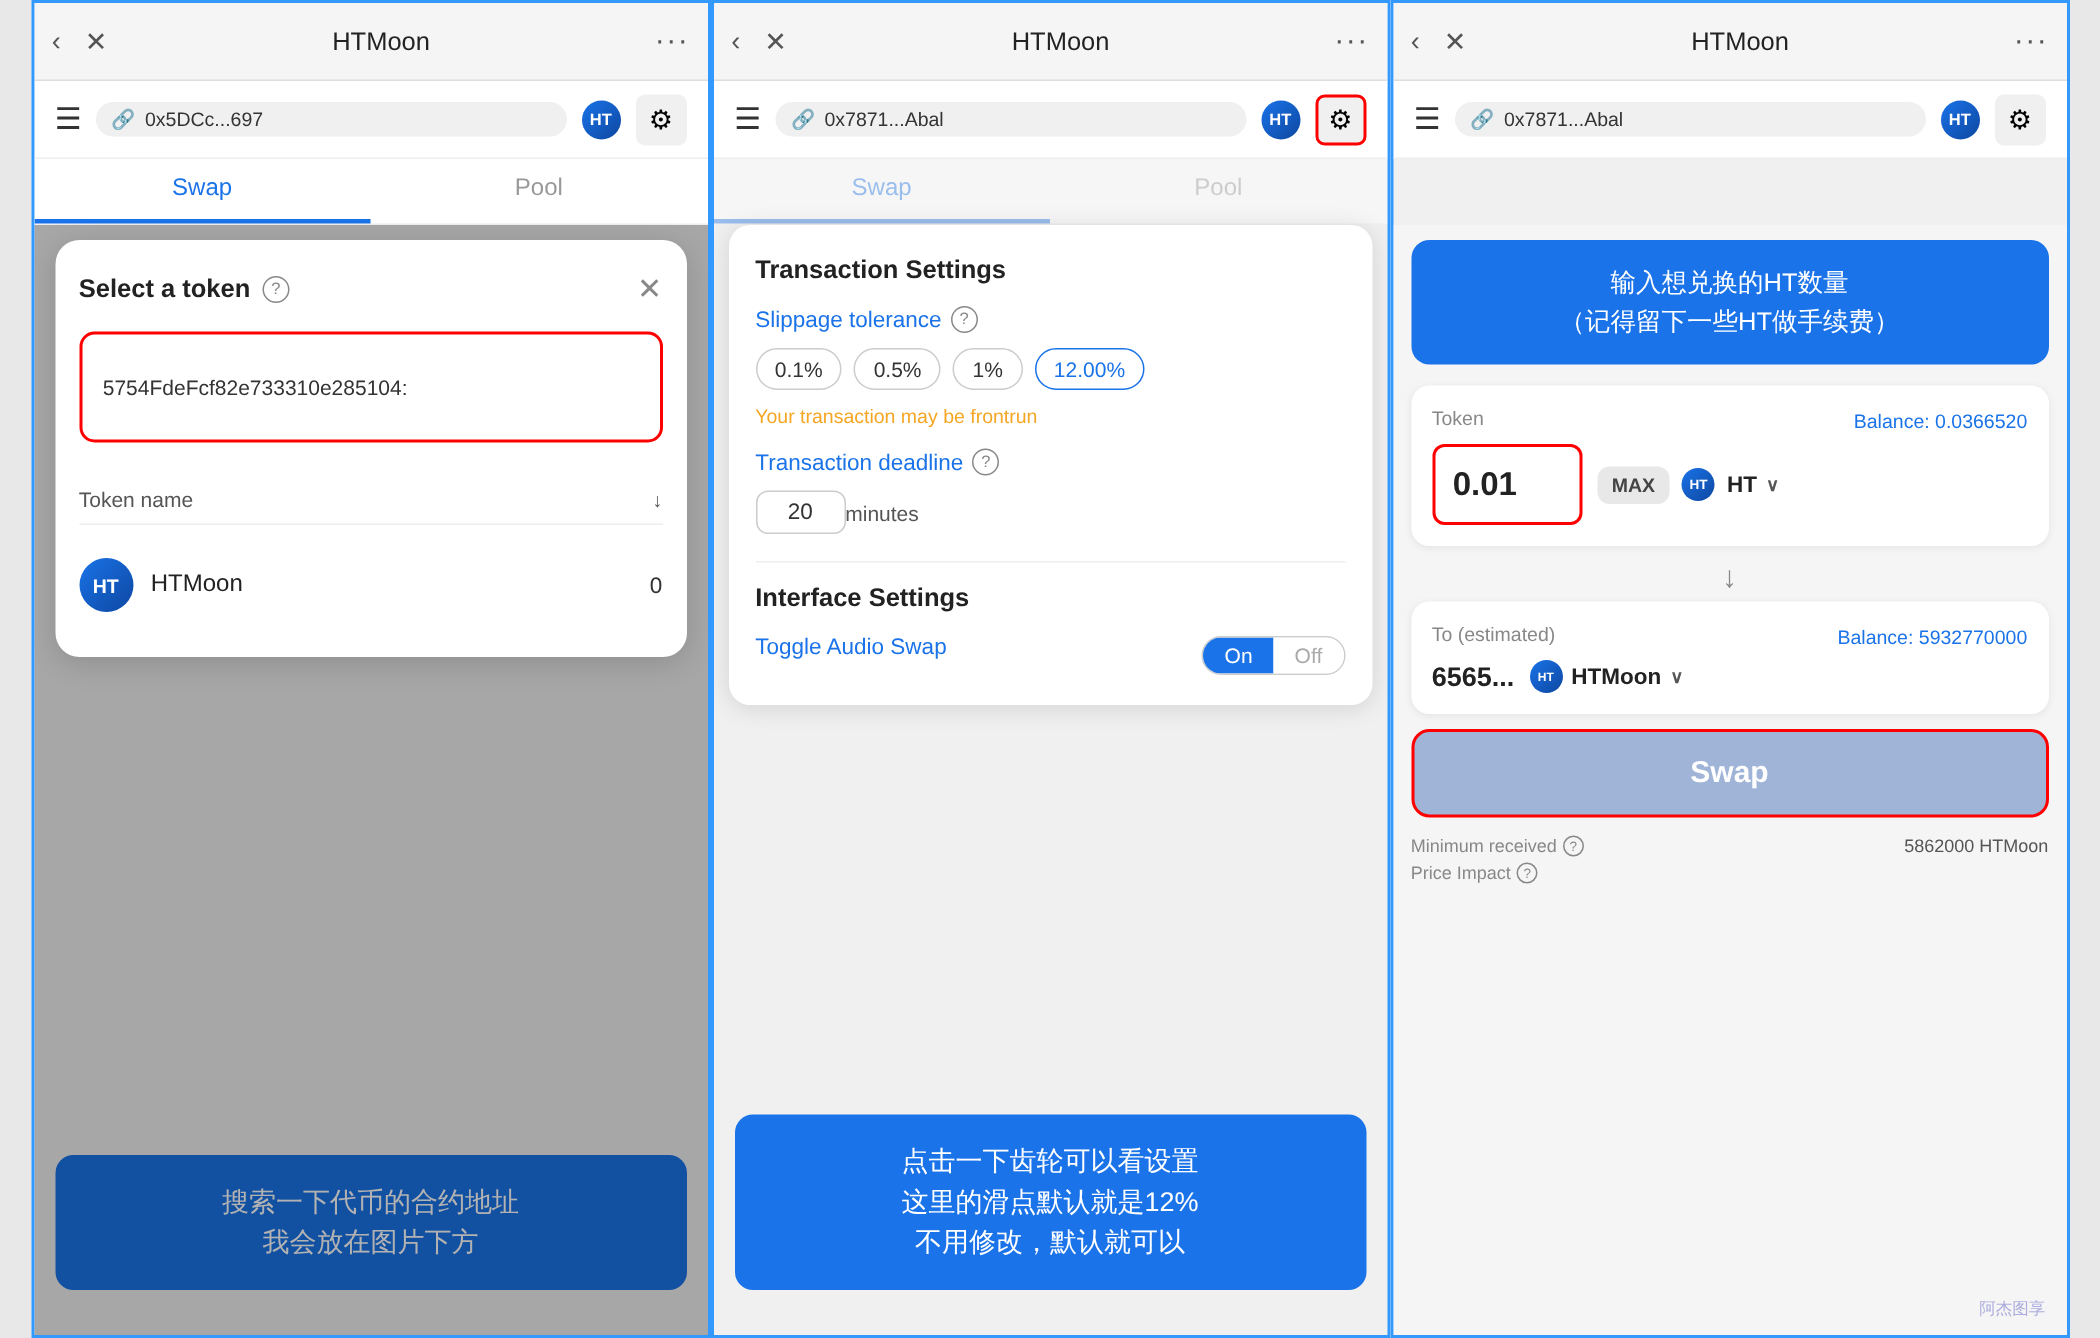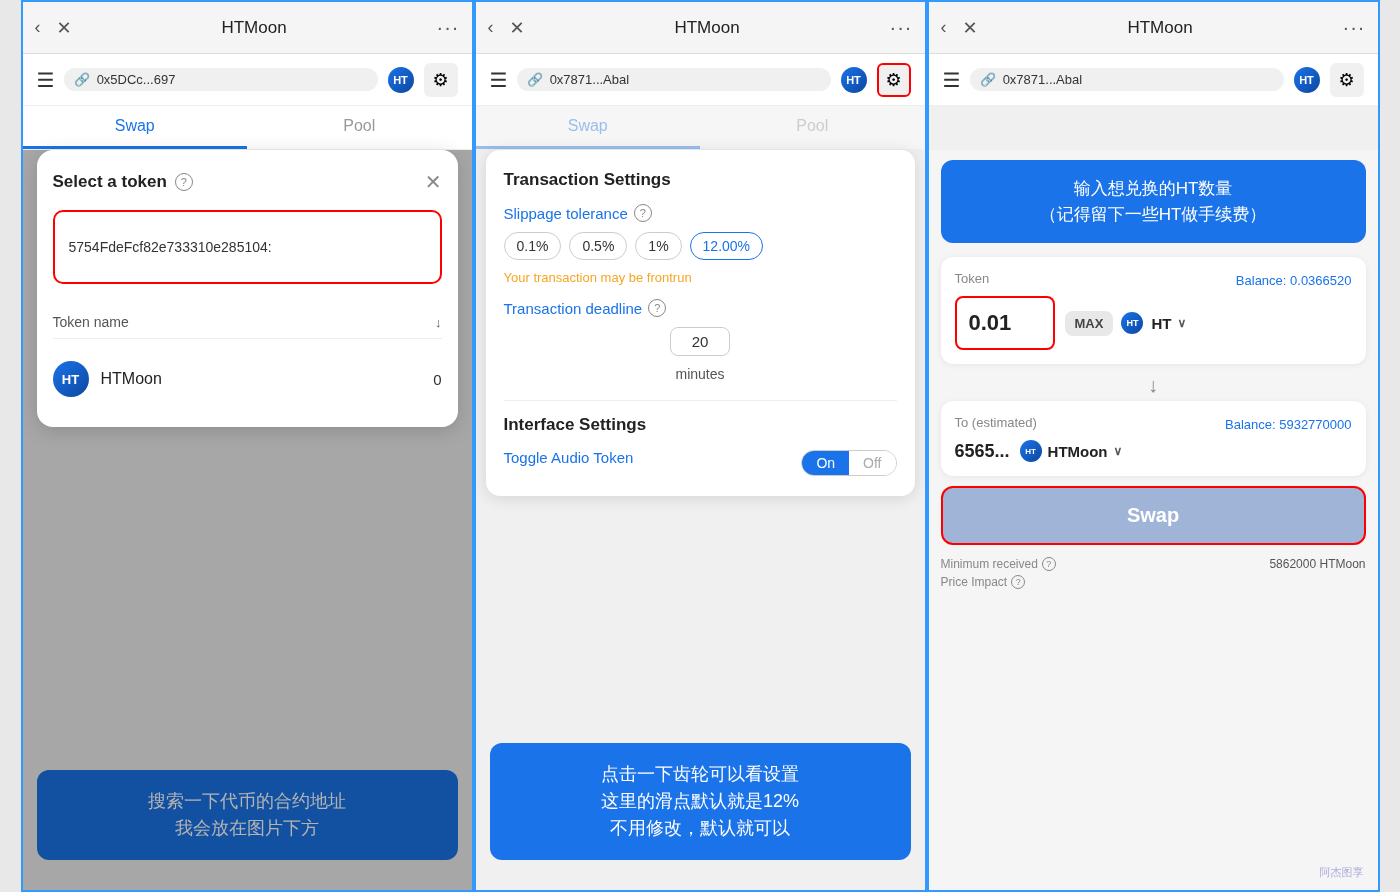--- a/index.html
+++ b/index.html
@@ -133,21 +133,21 @@
     
     .modal-overlay {
       position: absolute;
       top: 148px;
       left: 0; right: 0; bottom: 0;
       background: rgba(0,0,0,0.3);
       z-index: 10;
     }
     .select-token-modal {
       position: absolute;
-      top: 148px;
+      top: 158px;
       left: 14px;
       right: 14px;
       background: #fff;
       border-radius: 16px;
       padding: 20px 16px;
       z-index: 20;
       box-shadow: 0 4px 20px rgba(0,0,0,0.15);
     }
     .modal-header {
       display: flex;
@@ -298,23 +298,21 @@
       border-radius: 20px;
     }
     .warning-text {
       color: #f5a623;
       font-size: 13px;
       margin-bottom: 14px;
     }
     .deadline-row {
       display: flex;
       align-items: center;
-      gap: 10px;
       margin-bottom: 18px;
-      flex-direction: column;
     }
     .deadline-input {
       border: 1.5px solid #ccc;
       border-radius: 8px;
       padding: 5px 14px;
       font-size: 15px;
       width: 60px;
       text-align: center;
       color: #333;
       background: #fff;
@@ -623,21 +621,21 @@
     <div class="deadline-row">
       <input class="deadline-input" value="20" style="">
       <span class="deadline-unit">minutes</span>
     </div>
 
     <div class="divider-line"></div>
 
     <div class="settings-section-title">Interface Settings</div>
 
     <div class="interface-row">
-      <span class="settings-row-label">Toggle Audio Token</span>
+      <span class="settings-row-label">Toggle Audio Swap</span>
       <div class="toggle-group">
         <button class="toggle-on">On</button>
         <button class="toggle-off">Off</button>
       </div>
     </div>
   </div>
 
   <div class="annotation-box2">
     <div class="annotation-text">
       <span>点击一下齿轮可以看设置</span><br>

